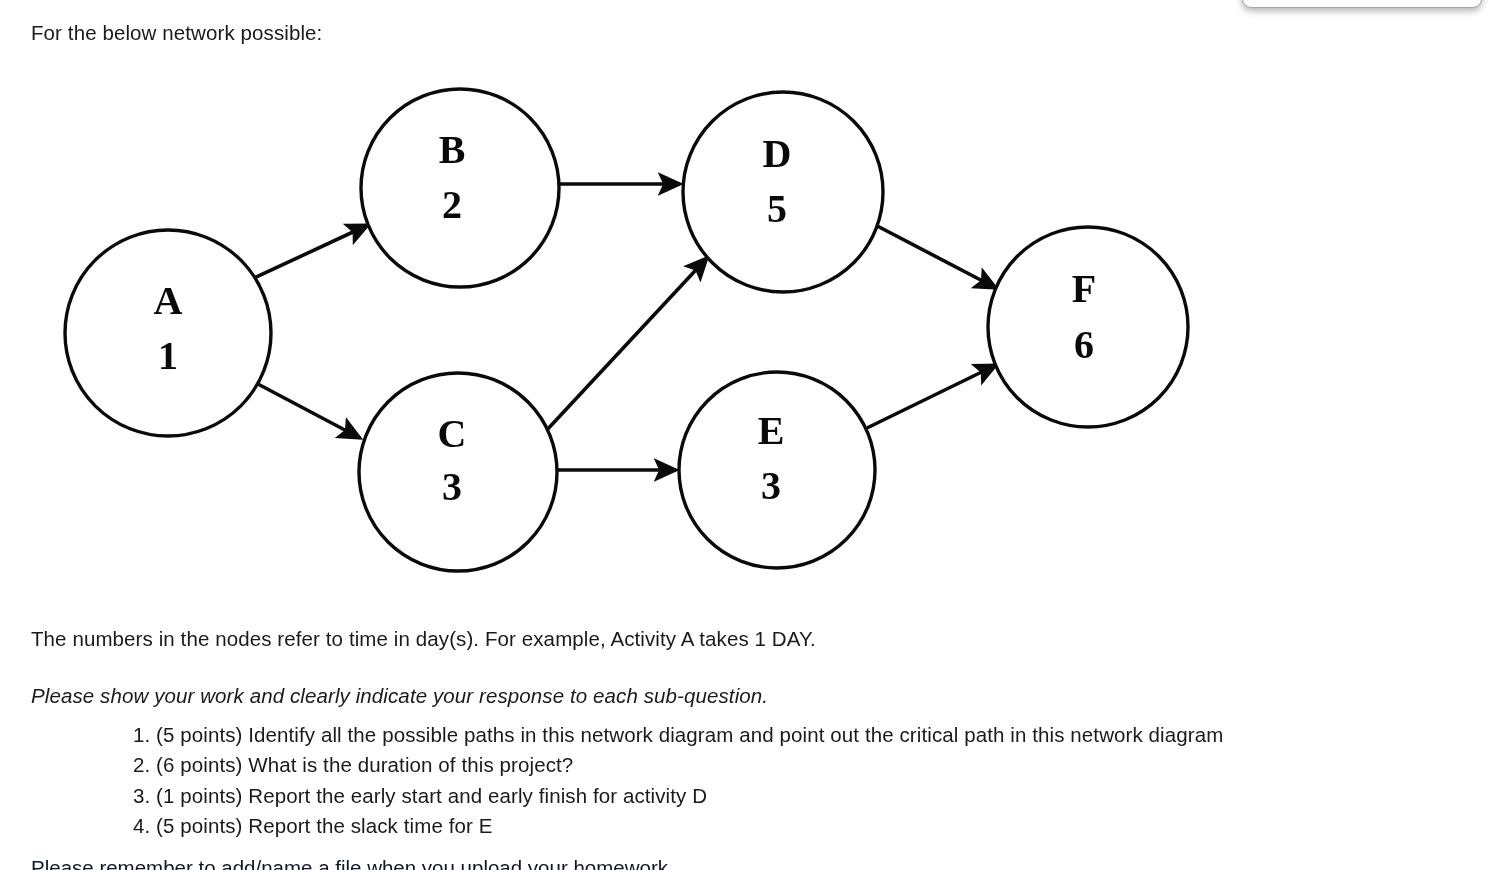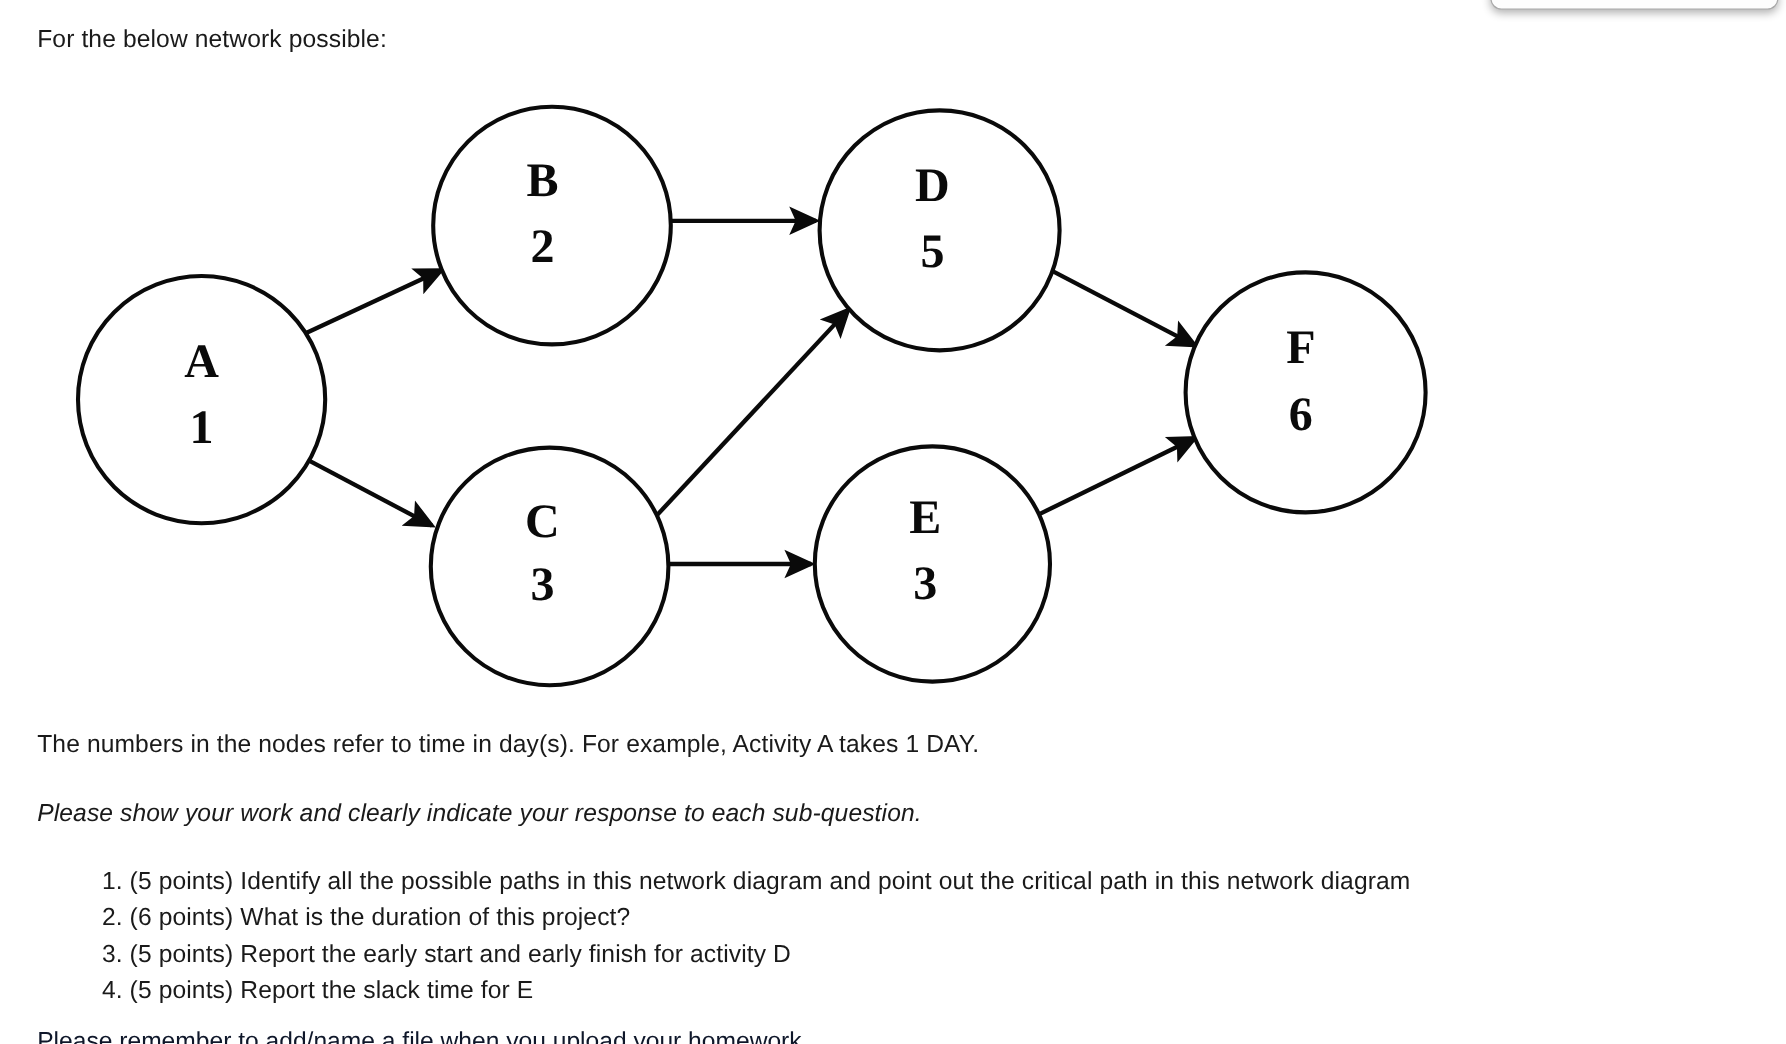--- a/index.html
+++ b/index.html
@@ -74,38 +74,40 @@
   }
 
   
   .body-para {
     position: absolute;
     left: 31px;
     font-size: 20.5px;
     line-height: 1.25;
     letter-spacing: 0.1px;
     white-space: nowrap;
+    margin-top: 18px;
   }
   #para-nodes-note { top: 608px; }
   #para-show-work  { top: 665px; font-style: italic; }
 
   
   #question-list {
     position: absolute;
     left: 74px;
     top: 720px;
     margin: 0;
     padding: 0 0 0 34px;
     list-style: decimal;
     font-size: 20.5px;
     line-height: 1.48;
     letter-spacing: 0.1px;
   }
   #question-list li {
     white-space: nowrap;
+    margin-left: 48px;
   }
 
   
   #clipped-line {
     position: absolute;
     left: 31px;
     top: 855px;
     font-size: 20.5px;
     line-height: 1.25;
     white-space: nowrap;
@@ -176,17 +178,17 @@
     </g>
   </svg>
 </div>
 
 <div class="body-para" id="para-nodes-note">The numbers in the nodes refer to time in day(s). For example, Activity A takes 1 DAY.</div>
 <div class="body-para" id="para-show-work">Please show your work and clearly indicate your response to each sub-question.</div>
 
 <ol id="question-list">
   <li>(5 points) Identify all the possible paths in this network diagram and point out the critical path in this network diagram</li>
   <li>(6 points) What is the duration of this project?</li>
-  <li>(5 points) Report the early start and early finish for activity D</li>
+  <li>(1 points) Report the early start and early finish for activity D</li>
   <li>(5 points) Report the slack time for E</li>
 </ol>
 
 <div id="clipped-line">Please remember to add/name a file when you upload your homework</div>
 
 </body></html>

